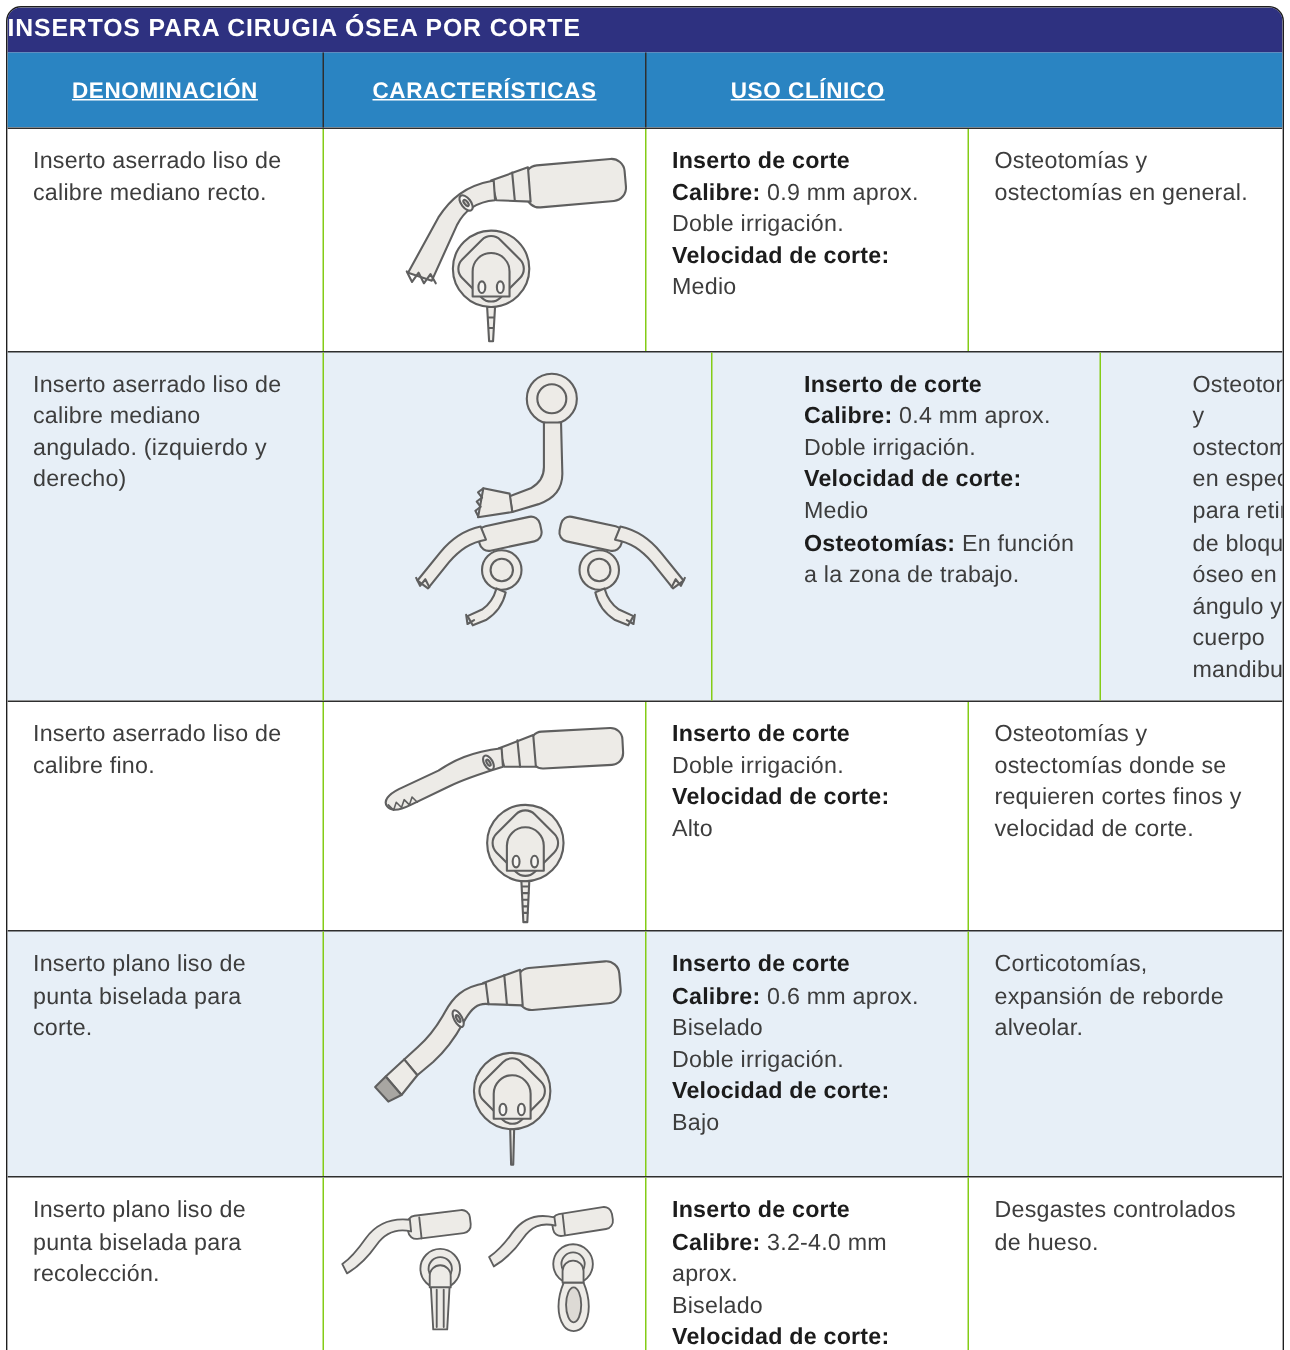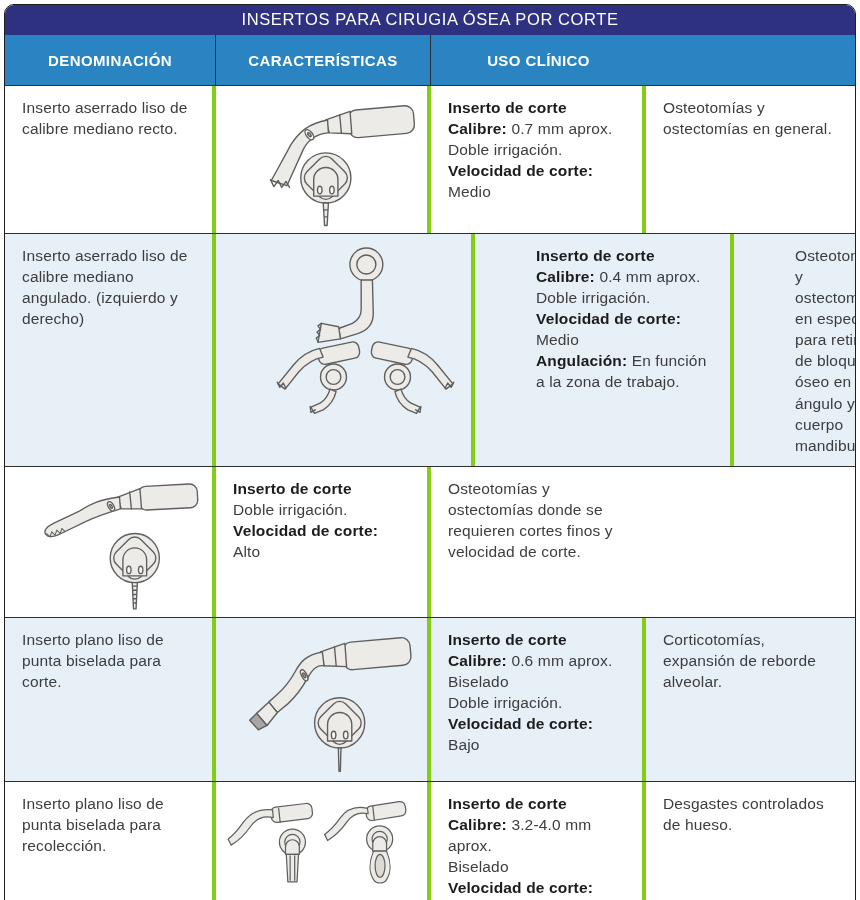--- a/index.html
+++ b/index.html
@@ -8,40 +8,41 @@
     background:#ffffff; padding:4px;
     font-family:"Liberation Sans", sans-serif;
   }
   .table-wrap {
     width:852px; box-sizing:border-box;
     border:1.5px solid #1f1f1f; border-radius:10px; overflow:hidden;
     background:#fff;
   }
   .title-bar {
     background:var(--c-title,#2e3180); color:#fff;
-    text-align:center; font-weight:normal; font-size:16.5px;
+    font-weight:bold; font-size:16.5px;
     letter-spacing:.6px; padding:5px 0 6px;
   }
   .grid-row {
     display:grid; grid-template-columns:211px 215px 215px 1fr;
   }
   .header-row {
     background:var(--c-header,#2a84c2); color:#fff;
   }
   .header-cell {
     display:flex; flex-direction:column; justify-content:center; align-items:center;
     text-align:center; font-weight:bold; font-size:15px; letter-spacing:.4px;
     min-height:50px; padding:1px 6px; box-sizing:border-box;
     border-right:1px solid #2e2e2e;
+    text-decoration:underline;
   }
   .header-cell:last-child { border-right:none; }
   .body-row { border-top:1px solid #2e2e2e; background:var(--c-plain,#ffffff); }
   .body-row:nth-child(even) { background:var(--c-shade,#e7eff7); }
   .cell {
-    box-sizing:border-box; border-right:4px solid #84cc16;
+    box-sizing:border-box; border-right:1px solid #84cc16;
     padding:11px 14px 10px 17px;
     font-size:15.5px; line-height:1.36; letter-spacing:.15px;
     color:var(--c-text,#3d3d3d);
   }
   .cell:last-child { border-right:none; }
   .cell b { color:var(--c-bold,#1c1c1c); font-weight:700;margin-top:40px; }
   .char-line { margin:0; }
   .illus-cell {
     display:flex; align-items:flex-start; justify-content:center;
     padding:8px 6px 4px;
@@ -87,21 +88,21 @@
 <ellipse cx="113" cy="111" rx="2.6" ry="4.4" fill="#f7f6f4"></ellipse>
               <ellipse cx="127" cy="111" rx="2.6" ry="4.4" fill="#f7f6f4"></ellipse>
 <path d="M117 126 L123 126 L121.5 152 L118.5 152 Z"></path>
 <line x1="118" y1="134" x2="122" y2="134"></line>
               <line x1="118.5" y1="142" x2="121.5" y2="142"></line>
 </g>
           </svg>
         </div>
         <div class="cell">
           <div class="char-line"><b>Inserto de corte</b></div>
-          <div class="char-line"><b>Calibre:</b><span> 0.7 mm aprox.</span></div>
+          <div class="char-line"><b>Calibre:</b><span> 0.9 mm aprox.</span></div>
           <div class="char-line"><span>Doble irrigación.</span></div>
           <div class="char-line"><b>Velocidad de corte:</b></div>
           <div class="char-line"><span>Medio</span></div>
         </div>
         <div class="cell">
           <div>Osteotomías y ostectomías en general.</div>
         </div>
       </div>
       <div class="grid-row body-row" style="min-height: 192px; gap: 44px;">
         <div class="cell">
@@ -135,27 +136,30 @@
 </g>
 </g>
           </svg>
         </div>
         <div class="cell">
           <div class="char-line"><b>Inserto de corte</b></div>
           <div class="char-line"><b>Calibre:</b><span> 0.4 mm aprox.</span></div>
           <div class="char-line"><span>Doble irrigación.</span></div>
           <div class="char-line"><b>Velocidad de corte:</b></div>
           <div class="char-line"><span>Medio</span></div>
-          <div class="char-line"><b>Angulación:</b><span> En función a la zona de trabajo.</span></div>
+          <div class="char-line"><b>Osteotomías:</b><span> En función a la zona de trabajo.</span></div>
         </div>
         <div class="cell">
           <div>Osteotomías y ostectomías, en especial para retiro de bloque óseo en ángulo y cuerpo mandibular.</div>
         </div>
       </div>
       <div class="grid-row body-row" style="min-height: 150px;">
+        <div class="cell">
+          <div>Inserto aserrado liso de calibre fino.</div>
+        </div>
         <div class="cell illus-cell">
           <svg viewBox="0 0 230 160" xmlns="http://www.w3.org/2000/svg">
             <g fill="#edebe7" stroke="#5f5f5f" stroke-width="1.6" stroke-linejoin="round" stroke-linecap="round">
 <rect x="150" y="12" width="70" height="28" rx="9" transform="rotate(-3 185 26)"></rect>
 <path d="M126 26 L152 16 L154 40 L130 40 Z"></path>
               <line x1="140" y1="20" x2="142" y2="40"></line>
 <path d="M128 26 C104 29 92 35 80 43 L50 57 C42 61 38 66 41 70 C44 74 51 73 59 69 L88 55 C100 49 116 44 129 40 Z"></path>
 <path d="M42 69 l4 4 l2 -6 l4 4 l2 -6 l4 4 l2 -6 l4 4" fill="none" stroke-width="1.2"></path>
 <ellipse cx="118" cy="37" rx="3.2" ry="6" transform="rotate(-30 118 37)" fill="#f7f6f4"></ellipse>
 <ellipse cx="118" cy="37" rx="1.2" ry="2.6" transform="rotate(-30 118 37)" fill="#c9c6c1"></ellipse>

